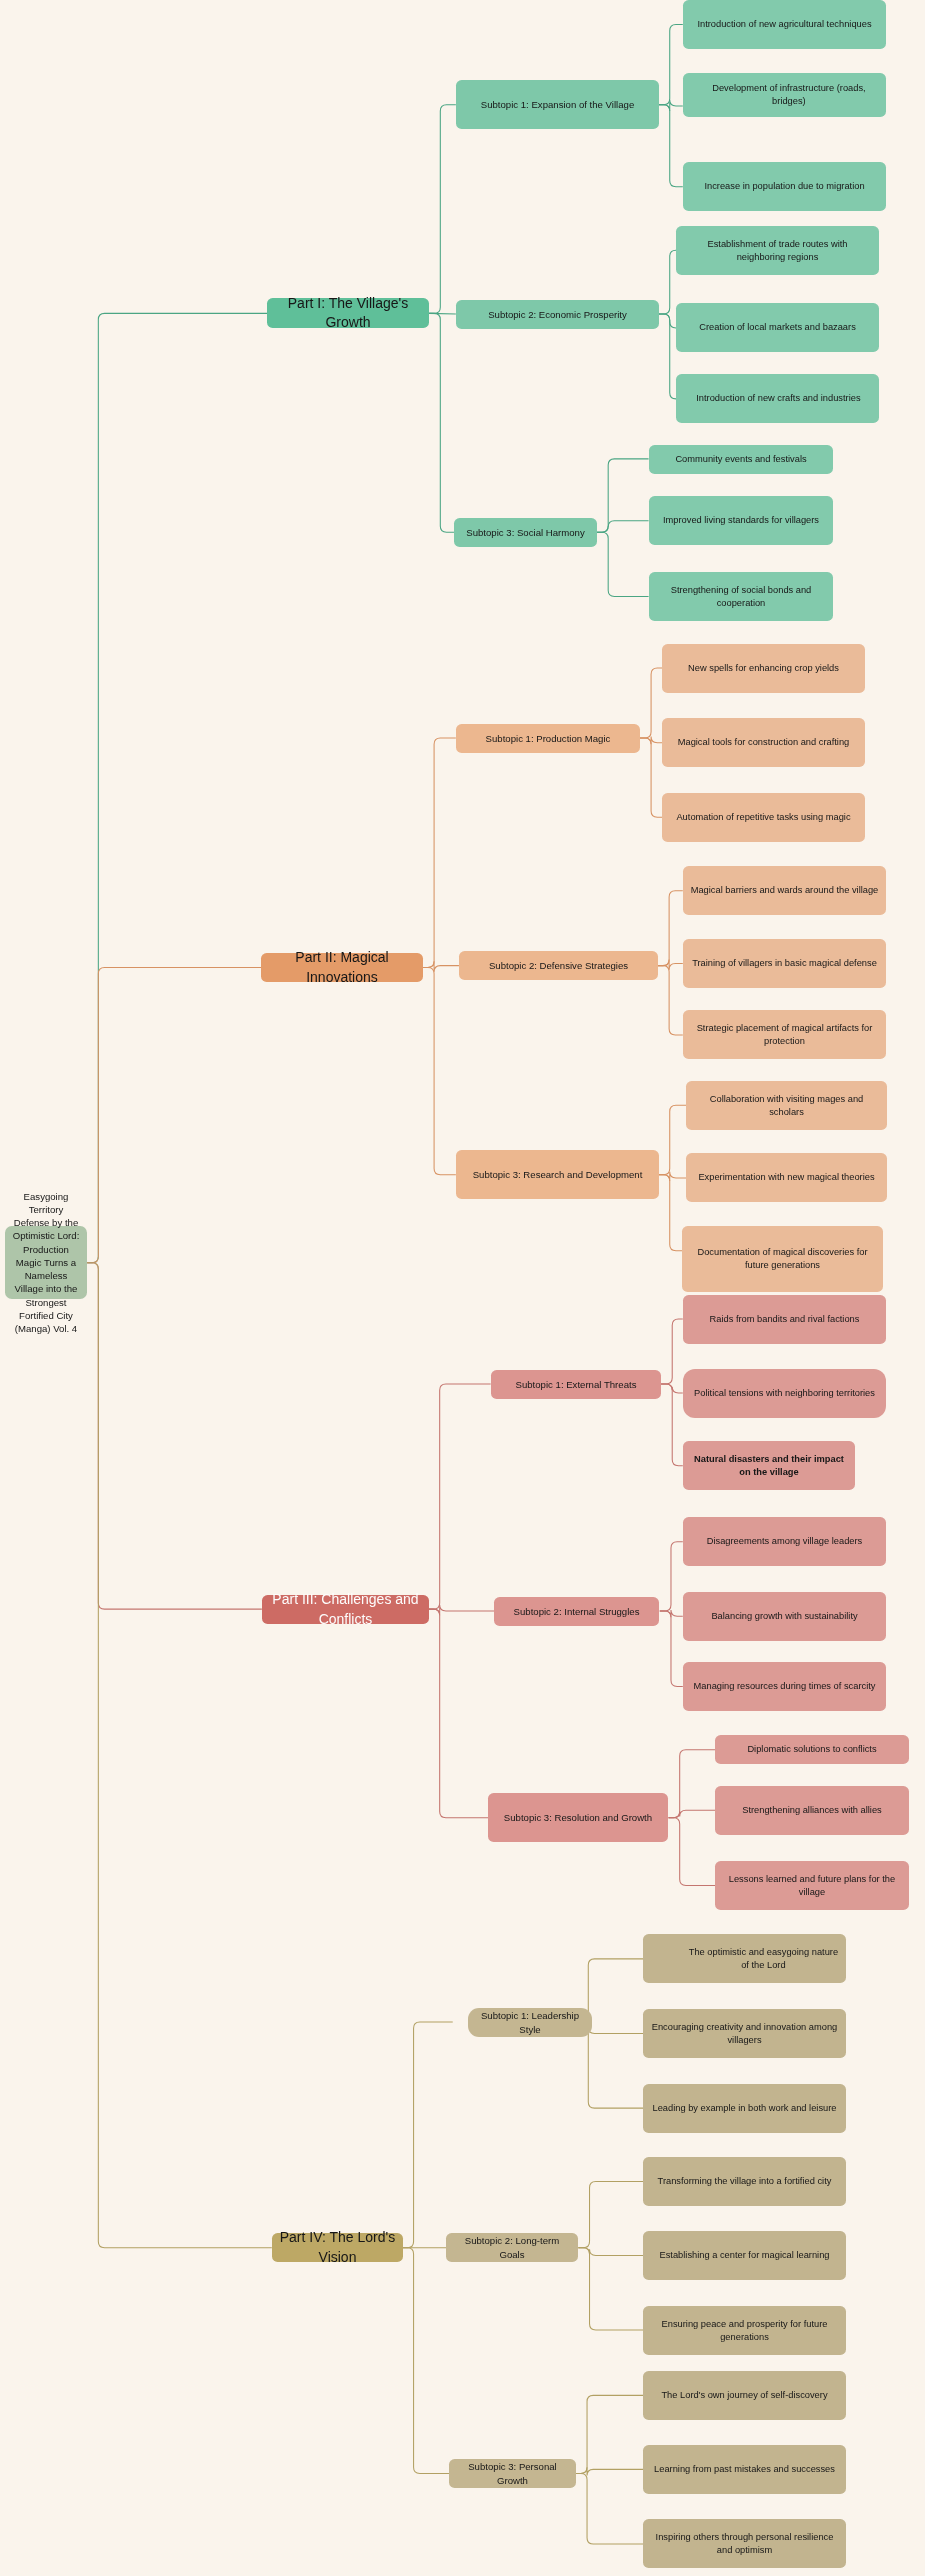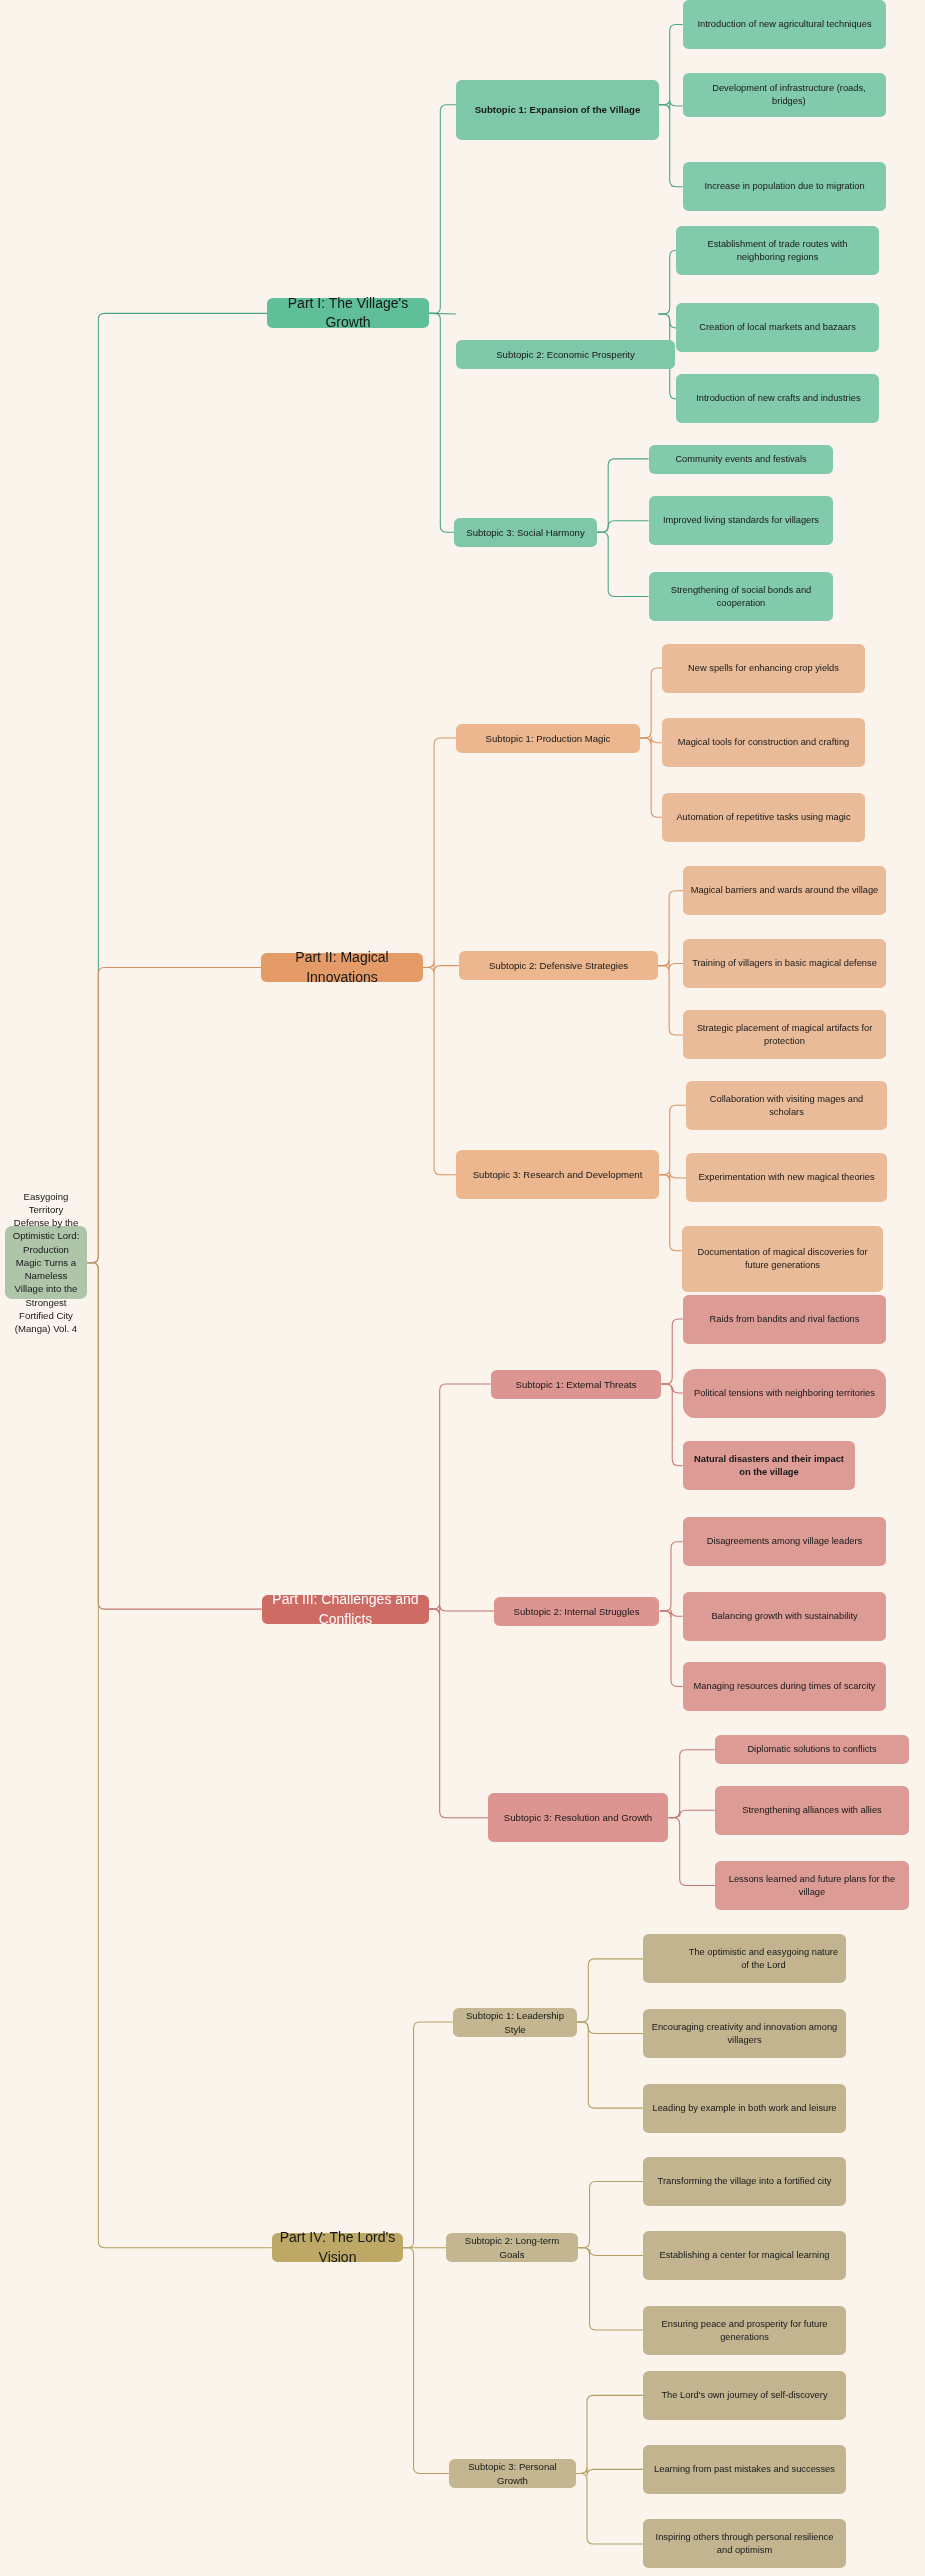--- a/index.html
+++ b/index.html
@@ -101,25 +101,25 @@
       <path d="M 930 3615 L 938 3615 Q 948 3615 948 3625 L 948 3617.5 Q 948 3627.5 958 3627.5 L 1034 3627.5" fill="none" stroke="#b2a063" stroke-width="1.7"></path>
       <path d="M 930 3615 L 938 3615 Q 948 3615 948 3625 L 948 3737.5 Q 948 3747.5 958 3747.5 L 1034 3747.5" fill="none" stroke="#b2a063" stroke-width="1.7"></path>
       <path d="M 647 3615 L 655 3615 Q 665 3615 665 3625 L 665 3968 Q 665 3978 675 3978 L 722 3978" fill="none" stroke="#b2a063" stroke-width="1.7"></path>
       <path d="M 926 3978 L 934 3978 Q 944 3978 944 3968 L 944 3862.5 Q 944 3852.5 954 3852.5 L 1034 3852.5" fill="none" stroke="#b2a063" stroke-width="1.7"></path>
       <path d="M 926 3978 L 934 3978 Q 944 3978 944 3968 L 944 3981.5 Q 944 3971.5 954 3971.5 L 1034 3971.5" fill="none" stroke="#b2a063" stroke-width="1.7"></path>
       <path d="M 926 3978 L 934 3978 Q 944 3978 944 3988 L 944 4081.5 Q 944 4091.5 954 4091.5 L 1034 4091.5" fill="none" stroke="#b2a063" stroke-width="1.7"></path>
     </svg>
   <div id="nodes">
       <div class="node root" style="left: 5px; top: 1226px; width: 82px; height: 73px;">Easygoing Territory Defense by the Optimistic Lord: Production Magic Turns a Nameless Village into the Strongest Fortified City (Manga) Vol. 4</div>
       <div class="node branch c-green-branch" style="left: 267px; top: 298px; width: 162px; height: 30px;">Part I: The Village's Growth</div>
-      <div class="node sub c-green-sub" style="left: 456px; top: 80px; width: 203px; height: 60px; font-weight: bold;">Subtopic 1: Expansion of the Village</div>
+      <div class="node sub c-green-sub" style="left: 456px; top: 80px; width: 203px; height: 49px;">Subtopic 1: Expansion of the Village</div>
       <div class="node leaf c-green-leaf" style="left: 683px; top: 0px; width: 203px; height: 49px;">Introduction of new agricultural techniques</div>
       <div class="node leaf c-green-leaf" style="left: 683px; top: 73px; width: 203px; height: 44px; padding-left: 15px;">Development of infrastructure (roads, bridges)</div>
       <div class="node leaf c-green-leaf" style="left: 683px; top: 162px; width: 203px; height: 49px;">Increase in population due to migration</div>
-      <div class="node sub c-green-sub" style="left: 456px; top: 300px; width: 219px; height: 29px; margin-top: 40px;">Subtopic 2: Economic Prosperity</div>
+      <div class="node sub c-green-sub" style="left: 456px; top: 300px; width: 203px; height: 29px;">Subtopic 2: Economic Prosperity</div>
       <div class="node leaf c-green-leaf" style="left: 676px; top: 226px; width: 203px; height: 49px;">Establishment of trade routes with neighboring regions</div>
       <div class="node leaf c-green-leaf" style="left: 676px; top: 303px; width: 203px; height: 49px;">Creation of local markets and bazaars</div>
       <div class="node leaf c-green-leaf" style="left: 676px; top: 374px; width: 203px; height: 49px; padding-left: 8px;">Introduction of new crafts and industries</div>
       <div class="node sub c-green-sub" style="left: 454px; top: 518px; width: 143px; height: 29px;">Subtopic 3: Social Harmony</div>
       <div class="node leaf c-green-leaf" style="left: 649px; top: 445px; width: 184px; height: 29px;">Community events and festivals</div>
       <div class="node leaf c-green-leaf" style="left: 649px; top: 496px; width: 184px; height: 49px;">Improved living standards for villagers</div>
       <div class="node leaf c-green-leaf" style="left: 649px; top: 572px; width: 184px; height: 49px;">Strengthening of social bonds and cooperation</div>
       <div class="node branch c-orange-branch" style="left: 261px; top: 953px; width: 162px; height: 29px;">Part II: Magical Innovations</div>
       <div class="node sub c-orange-sub" style="left: 456px; top: 724px; width: 184px; height: 29px;">Subtopic 1: Production Magic</div>
       <div class="node leaf c-orange-leaf" style="left: 662px; top: 644px; width: 203px; height: 49px;">New spells for enhancing crop yields</div>
@@ -140,21 +140,21 @@
       <div class="node leaf c-red-leaf" style="left: 683px; top: 1441px; width: 172px; height: 49px; font-weight: bold;">Natural disasters and their impact on the village</div>
       <div class="node sub c-red-sub" style="left: 494px; top: 1597px; width: 165px; height: 29px;">Subtopic 2: Internal Struggles</div>
       <div class="node leaf c-red-leaf" style="left: 683px; top: 1517px; width: 203px; height: 49px;">Disagreements among village leaders</div>
       <div class="node leaf c-red-leaf" style="left: 683px; top: 1592px; width: 203px; height: 49px;">Balancing growth with sustainability</div>
       <div class="node leaf c-red-leaf" style="left: 683px; top: 1662px; width: 203px; height: 49px;">Managing resources during times of scarcity</div>
       <div class="node sub c-red-sub" style="left: 488px; top: 1793px; width: 180px; height: 49px;">Subtopic 3: Resolution and Growth</div>
       <div class="node leaf c-red-leaf" style="left: 715px; top: 1735px; width: 194px; height: 29px;">Diplomatic solutions to conflicts</div>
       <div class="node leaf c-red-leaf" style="left: 715px; top: 1786px; width: 194px; height: 49px;">Strengthening alliances with allies</div>
       <div class="node leaf c-red-leaf" style="left: 715px; top: 1861px; width: 194px; height: 49px;">Lessons learned and future plans for the village</div>
       <div class="node branch c-khaki-branch" style="left: 272px; top: 2233px; width: 131px; height: 29px;">Part IV: The Lord's Vision</div>
-      <div class="node sub c-khaki-sub" style="left: 453px; top: 2008px; width: 124px; height: 29px;">Subtopic 1: Leadership Style</div>
+      <div class="node sub c-khaki-sub" style="left: 468px; top: 2008px; width: 124px; height: 29px; border-radius: 11px;">Subtopic 1: Leadership Style</div>
       <div class="node leaf c-khaki-leaf" style="left: 643px; top: 1934px; width: 203px; height: 49px; padding-left: 44px;">The optimistic and easygoing nature of the Lord</div>
       <div class="node leaf c-khaki-leaf" style="left: 643px; top: 2009px; width: 203px; height: 49px;">Encouraging creativity and innovation among villagers</div>
       <div class="node leaf c-khaki-leaf" style="left: 643px; top: 2084px; width: 203px; height: 49px;">Leading by example in both work and leisure</div>
       <div class="node sub c-khaki-sub" style="left: 446px; top: 2233px; width: 132px; height: 29px;">Subtopic 2: Long-term Goals</div>
       <div class="node leaf c-khaki-leaf" style="left: 643px; top: 2157px; width: 203px; height: 49px;">Transforming the village into a fortified city</div>
       <div class="node leaf c-khaki-leaf" style="left: 643px; top: 2231px; width: 203px; height: 49px;">Establishing a center for magical learning</div>
       <div class="node leaf c-khaki-leaf" style="left: 643px; top: 2306px; width: 203px; height: 49px;">Ensuring peace and prosperity for future generations</div>
       <div class="node sub c-khaki-sub" style="left: 449px; top: 2459px; width: 127px; height: 29px;">Subtopic 3: Personal Growth</div>
       <div class="node leaf c-khaki-leaf" style="left: 643px; top: 2371px; width: 203px; height: 49px;">The Lord's own journey of self-discovery</div>
       <div class="node leaf c-khaki-leaf" style="left: 643px; top: 2445px; width: 203px; height: 49px;">Learning from past mistakes and successes</div>

